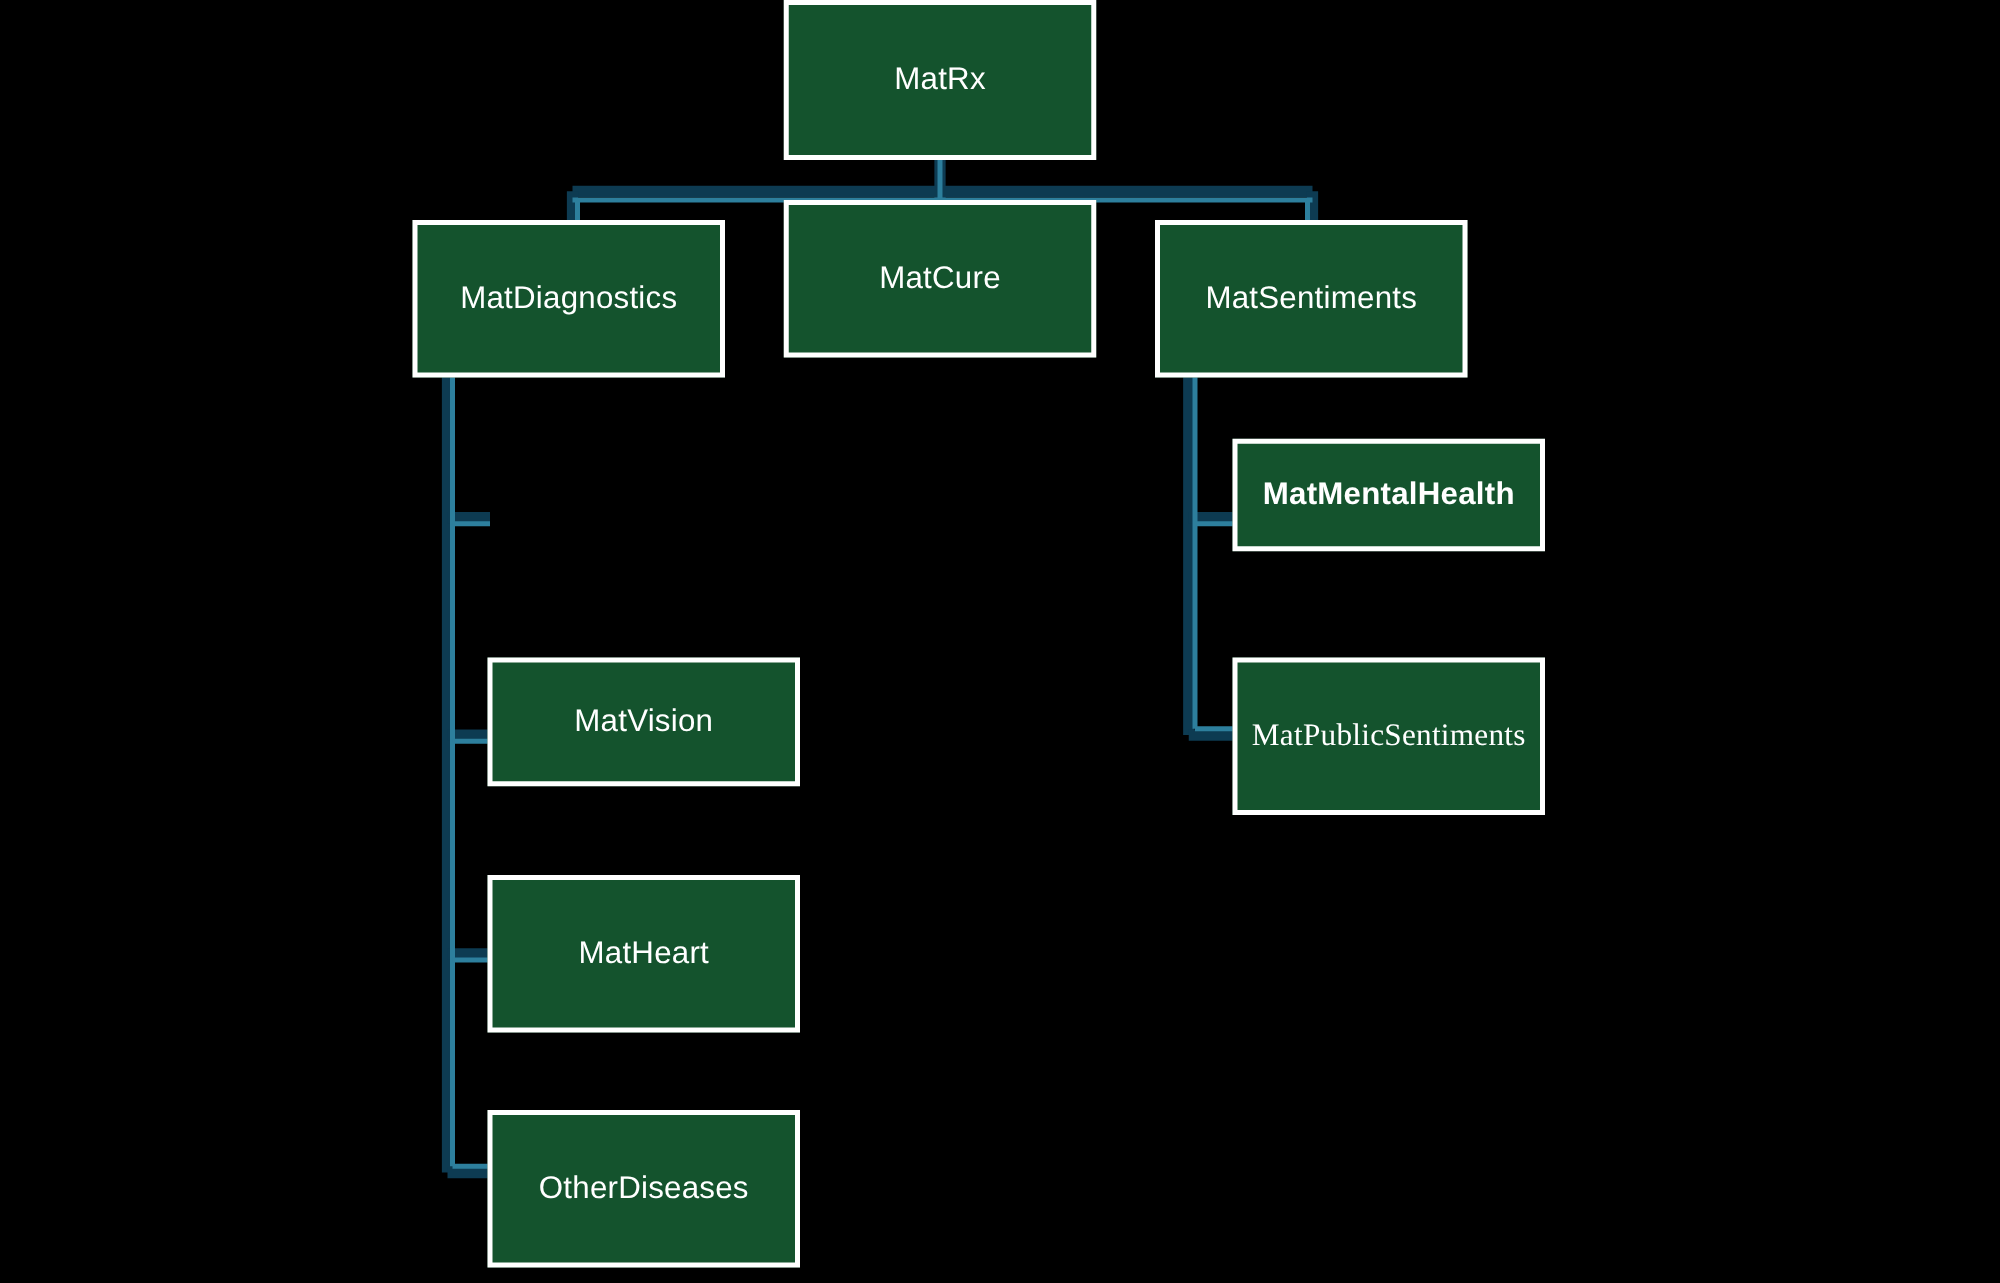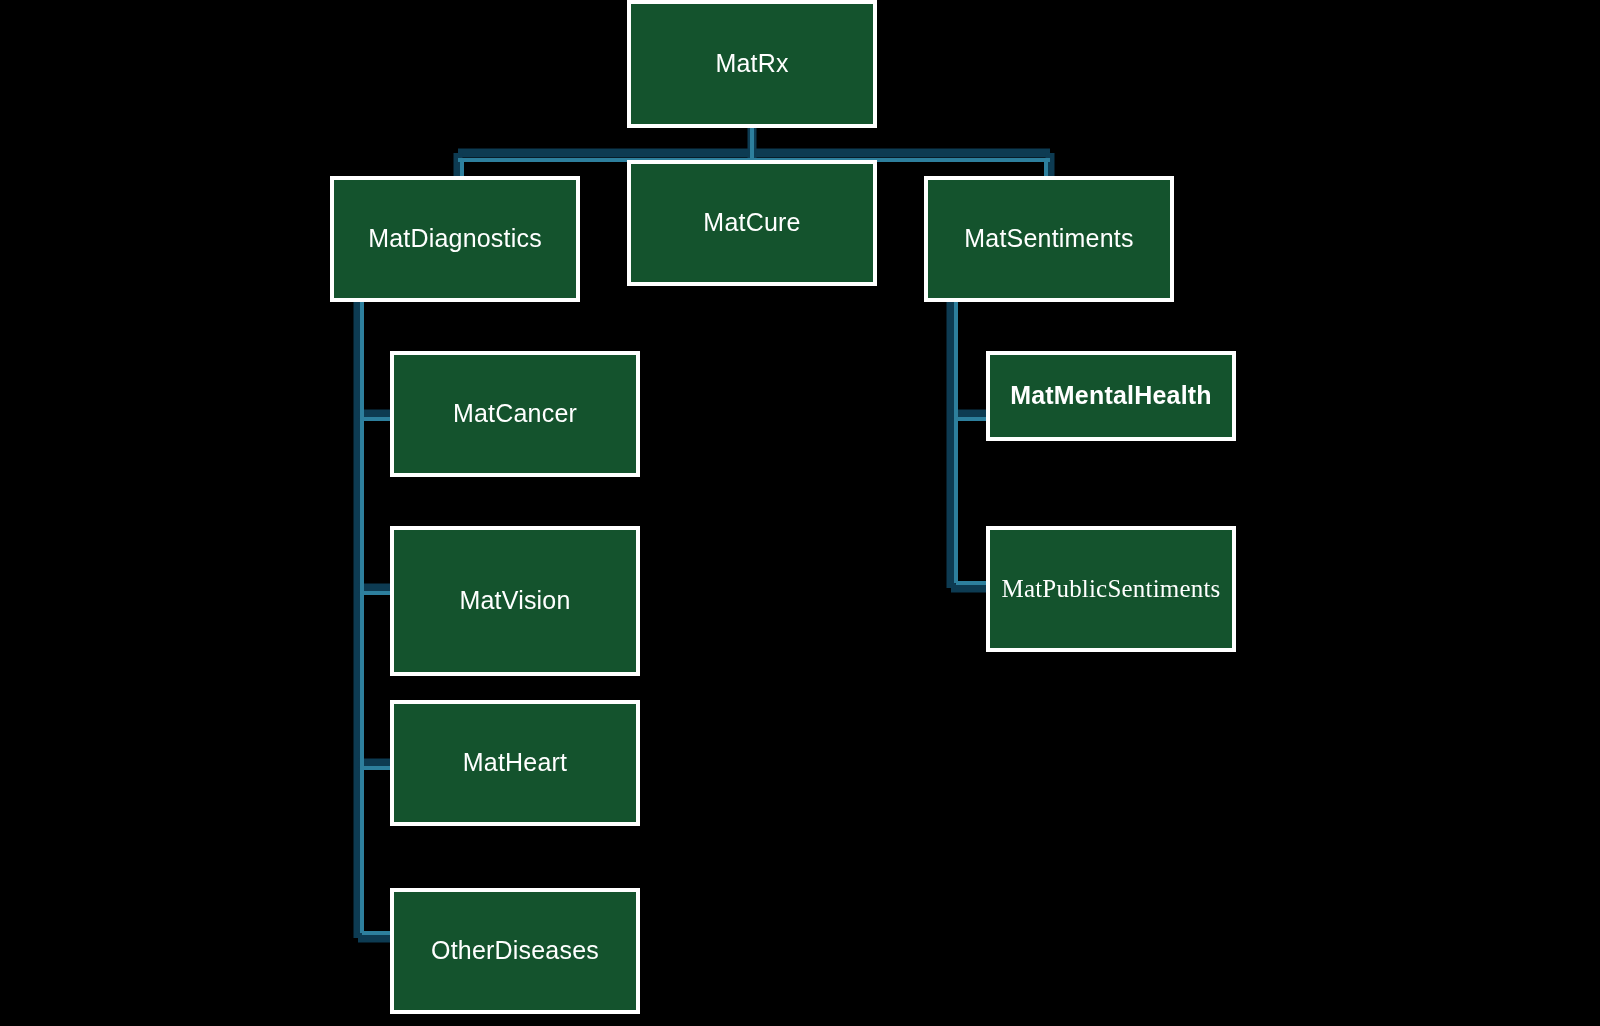--- a/index.html
+++ b/index.html
@@ -104,25 +104,22 @@
   </div>
 
   <div class="node" style="left:627px; top:160px; width:250px; height:126px;">
     <span class="node-label">MatCure</span>
   </div>
 
   <div class="node" style="left:924px; top:176px; width:250px; height:126px;justify-content:center;">
     <span class="node-label">MatSentiments</span>
   </div>
 
-  <div class="node" style="left:390px; top:351px; width:250px; height:126px;">
-    <span class="node-label">MatCancer</span>
-  </div>
 
-  <div class="node" style="left:390px; top:526px; width:250px; height:150px;">
+  <div class="node" style="left:390px; top:526px; width:250px; height:103px;">
     <span class="node-label">MatVision</span>
   </div>
 
   <div class="node" style="left:390px; top:700px; width:250px; height:126px;">
     <span class="node-label">MatHeart</span>
   </div>
 
   <div class="node" style="left:390px; top:888px; width:250px; height:126px;">
     <span class="node-label">OtherDiseases</span>
   </div>

